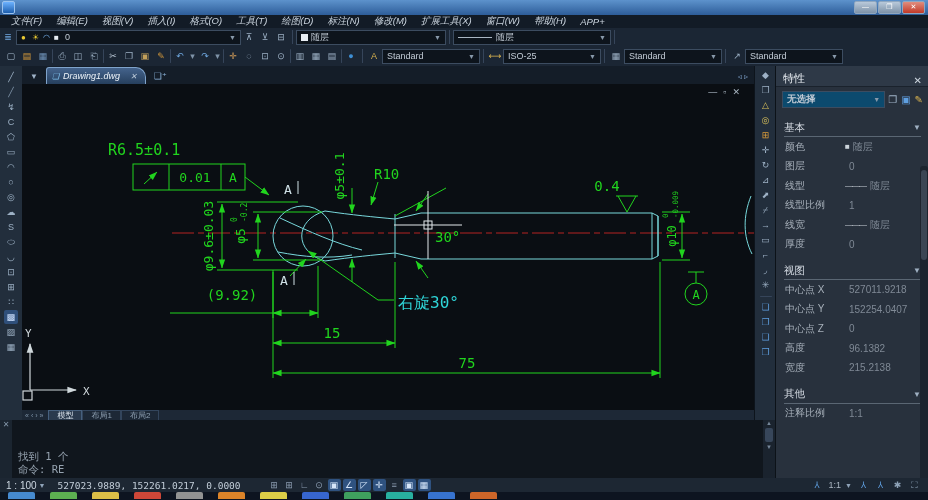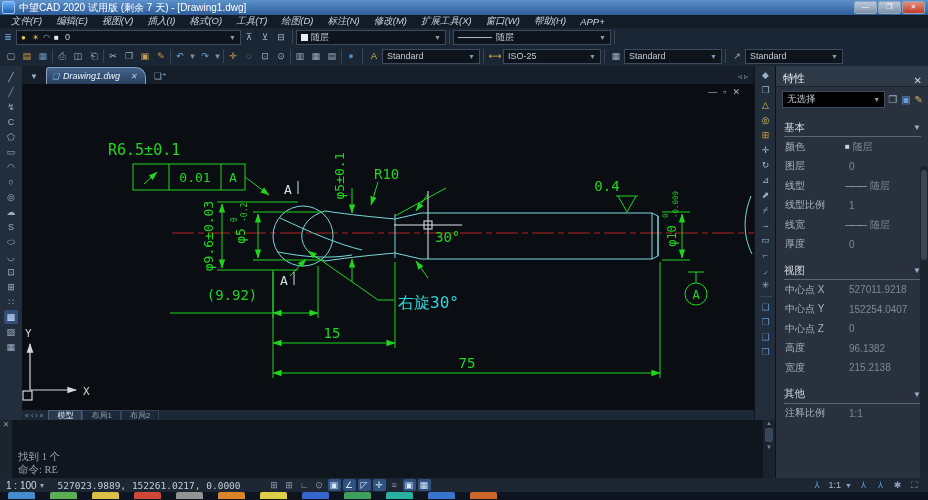--- a/index.html
+++ b/index.html
@@ -54,63 +54,62 @@
     font-size:8px;color:#9fb0c2;}
   .mtnav{color:#7f93a8;font-size:7px;padding:0 3px;letter-spacing:2px;}
   .mtab{padding:0 8px;height:10px;line-height:10px;background:#2a3a4e;color:#dfe8f1;
     border:1px solid #46607e;border-bottom:none;}
   .mtab.off{background:#1d2836;color:#8fa0b2;border-color:#33455c;}
   
   #cmdwin{left:0;top:420px;width:775px;height:58px;background:#10161d;display:flex;}
   .cmdgut{width:12px;background:#1b2530;color:#8396a8;font-size:8px;text-align:center;}
   .cmdbody{flex:1;font-family:"DejaVu Sans Mono",monospace;font-size:10.5px;color:#96a3b0;
     display:flex;flex-direction:column;justify-content:flex-end;padding:2px 6px;}
-  .cline{line-height:13px;white-space:pre;font-family:Liberation Serif, serif;}
+  .cline{line-height:13px;white-space:pre;}
   .cinput{border-top:1px solid #2a3644;line-height:15px;}
   .cmdsb{width:12px;background:#1a232e;display:flex;flex-direction:column;align-items:center;
     color:#76879a;font-size:6px;}
   .cmdsb .thumb{width:8px;height:14px;background:#37465a;border-radius:2px;margin:2px 0;}
   
   #statusbar{left:0;top:478px;width:928px;height:14px;background:#1d2733;display:flex;align-items:center;
     color:#cdd7e1;font-size:10px;}
   #statusbar .coords{font-family:"DejaVu Sans Mono",monospace;font-size:9.5px;margin-left:12px;color:#c2cdd8;}
   .sticon{display:inline-block;min-width:13px;height:12px;line-height:12px;text-align:center;font-size:9px;
     color:#8b9cb0;border-radius:2px;margin:0 1px;}
   #taskbar{left:0;top:492px;width:928px;height:8px;background:#0d1420;display:flex;gap:15px;
     padding-left:8px;align-items:flex-start;}
   .chip{width:27px;height:7px;border-radius:2px 2px 0 0;opacity:.95;}
   
   #props{left:775px;top:66px;width:153px;height:412px;background:#28313d;border-left:1px solid #0c1218;
     color:#adb6c0;font-size:10px;}
   .phead{height:20px;display:flex;align-items:flex-end;background:#2e3947;border-bottom:1px solid #1a222c;
     color:#e8edf2;font-size:11px;padding:0 7px;}
   .phead .x{margin-left:auto;color:#cdd6df;font-size:10px;}
   .psel{height:24px;display:flex;align-items:center;padding:0 6px;gap:3px;}
-  .pselbox{flex:1;display:flex;align-items:center;background:#000000;border:1px solid #3c4c60;height:15px;
-    padding:0 4px;font-size:9.5px;color:#c3ccd6;}
+  .pselbox{flex:1;display:flex;align-items:center;background:#0c4a6e;border:1px solid #3c4c60;height:15px;
+    padding:0 4px;font-size:9.5px;color:#c3ccd6;font-weight:bold;}
   .pselbox .car{margin-left:auto;font-size:7px;color:#89a;}
   .pico{font-size:10px;}
   .psec{margin:8px 8px 0 8px;border-bottom:1px solid #5a6673;display:flex;align-items:center;
     color:#d6dce4;font-size:10.5px;height:17px;}
   .psec .car{margin-left:auto;color:#9fb0c2;font-size:8px;}
   .prow{display:flex;align-items:center;height:19.5px;padding-left:9px;}
   .prow .lab{width:60px;color:#a8b1bb;}
   .prow .val{color:#7f8995;display:flex;align-items:center;}
   .prow .val .pre{color:#ccd4db;margin-right:4px;font-size:8px;letter-spacing:-1px;}
   #propsb{position:absolute;right:1px;top:100px;width:8px;height:330px;background:#1c242e;border-radius:3px;}
   #propsb .thumb{position:absolute;left:1px;top:4px;width:6px;height:90px;background:#3a4654;border-radius:3px;}
   
   text{font-family:"DejaVu Sans Mono",monospace;}
 </style>
 </head>
 <body>
 
 <div id="titlebar" class="abs">
   <span class="logo"></span>
-  <span>中望CAD 2020 试用版 (剩余 7 天) - [Drawing1.dwg]</span>
   <span class="winbtns">
     <span class="wb">—</span>
     <span class="wb">❐</span>
     <span class="wb close">✕</span>
   </span>
 </div>
 
 <div id="menubar" class="abs">
 
 <span class="mitem">文件(F)</span>

